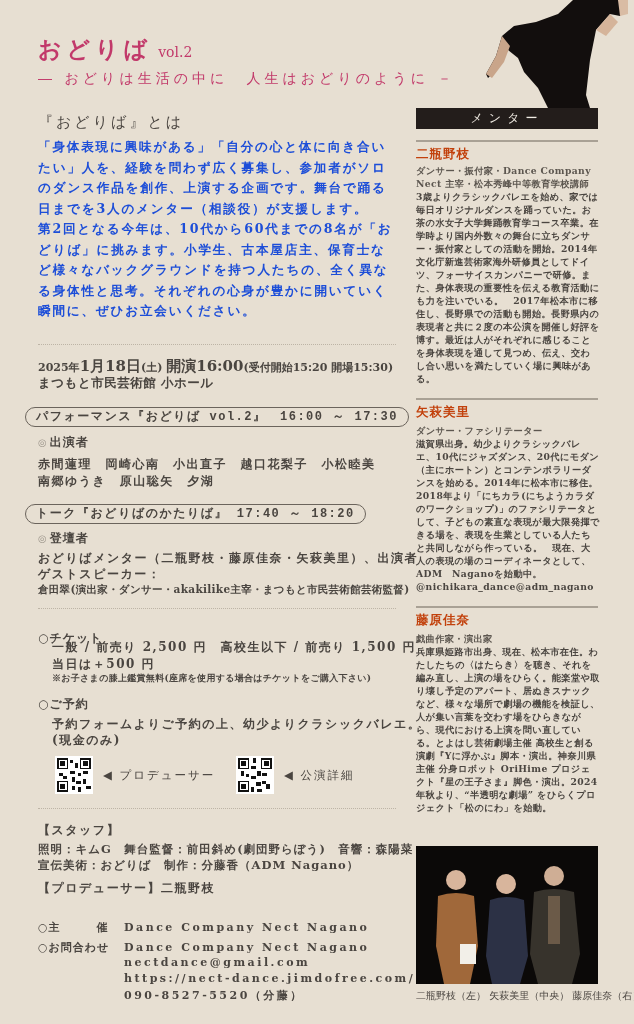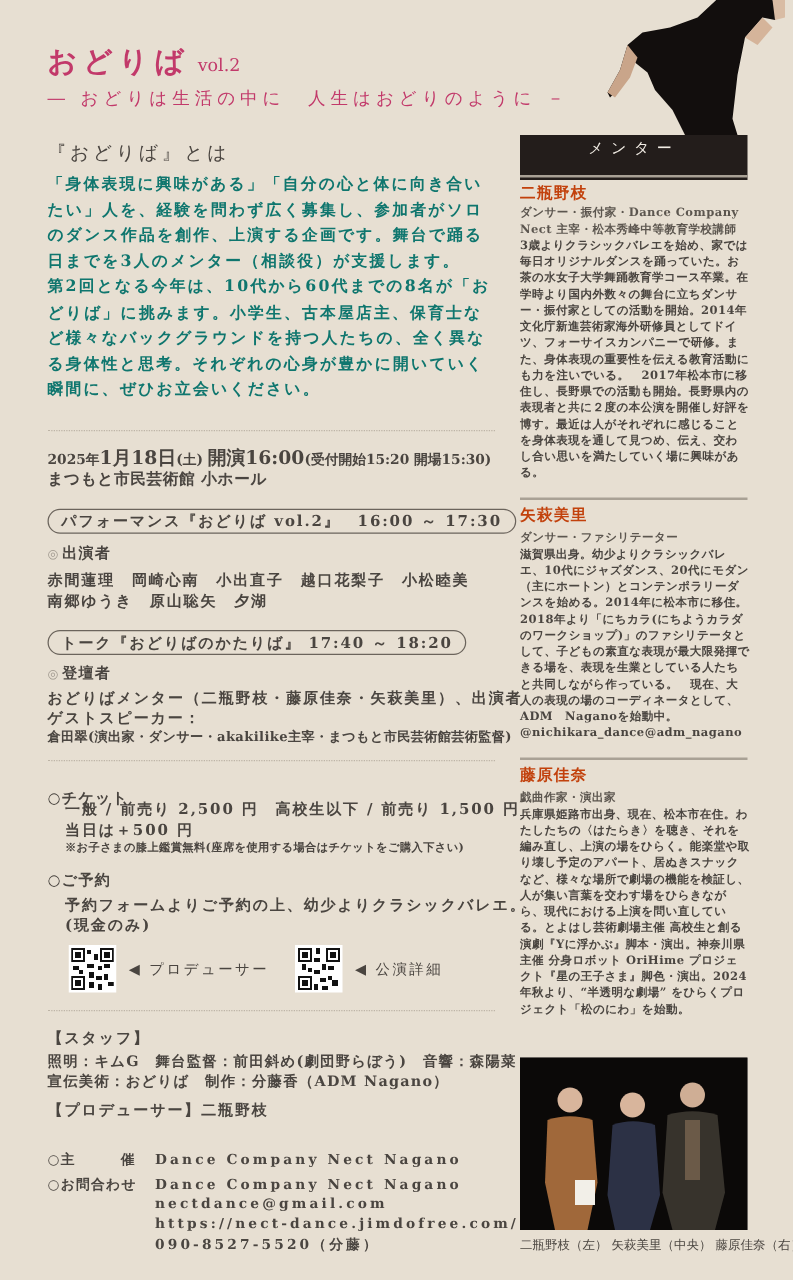--- a/index.html
+++ b/index.html
@@ -24,38 +24,38 @@
   }
   .dancer {
     position: absolute; left: 478px; top: 0; width: 156px; height: 108px;
   }
   .about-head {
     position: absolute; left: 38px; top: 113px;
     font-size: 15px; letter-spacing: 3px; color: #4a4540;
   }
   .about-text {
     position: absolute; left: 38px; top: 137px; width: 358px;
-    font-size: 12.6px; line-height: 20.5px; letter-spacing: 1.8px; color: #0f766e; font-weight: bold;
+    font-size: 12.6px; line-height: 20.5px; letter-spacing: 1.8px; color: #1d4ed8; font-weight: bold;
   }
   .about-text p { margin: 0; }
   .dotted {
     position: absolute; left: 38px; width: 358px; height: 0;
     border-top: 1.5px dotted #bdb4a6;
   }
   .date-line {
     position: absolute; left: 38px; top: 357px; font-size: 11px; white-space: nowrap; color: #4a4540; font-weight: bold;
   }
   .date-line .big { font-size: 15px; }
   .venue {
     position: absolute; left: 38px; top: 375px; font-size: 12.5px; letter-spacing: 0.5px; font-weight: bold;
   }
   .pill {
-    position: absolute; left: 38px; height: 20px; padding: 0 10px;
+    position: absolute; left: 25px; height: 20px; padding: 0 10px;
     border: 1.3px solid #6b645c; border-radius: 10px;
-    font-size: 12px; line-height: 18px; letter-spacing: 1.5px; white-space: nowrap; font-weight: bold;
+    font-size: 12px; line-height: 18px; letter-spacing: 1.5px; white-space: nowrap; font-weight: bold; font-family: Liberation Mono, monospace;
   }
   .sub-label {
     position: absolute; left: 38px; font-size: 12px; font-weight: bold; letter-spacing: 1px;
   }
   .sub-label .dot { color: #9d968c; font-size: 10px; margin-right: 2px; }
   .text-line {
     position: absolute; left: 38px; font-size: 12px; letter-spacing: 1.5px; white-space: nowrap; font-weight: bold; color: #4a4540;
   }
   .small-line { font-size: 10px; letter-spacing: 0.3px; }
   .indent { left: 52px; }
@@ -66,21 +66,21 @@
   .qr-label {
     position: absolute; font-size: 11.5px; letter-spacing: 2px; white-space: nowrap; color: #4a4540;
   }
   .contact-row {
     position: absolute; left: 38px; font-size: 11px; letter-spacing: 2.5px; white-space: nowrap; color: #4a4540; font-weight: bold;
   }
   .contact-row .lbl { display: inline-block; width: 86px; letter-spacing: 1px; }
 
   
   .mentor-banner {
-    position: absolute; left: 416px; top: 108px; width: 182px; height: 36px;
+    position: absolute; left: 416px; top: 108px; width: 182px; height: 21px;
     background: #231d1b; color: #f1ece4; text-align: center;
     font-size: 12px; line-height: 20px; letter-spacing: 6px;
   }
   .rule {
     position: absolute; left: 416px; width: 182px; height: 2px; background: #a9a195;
   }
   .m-name {
     position: absolute; left: 416px; font-size: 12.5px; font-weight: bold; letter-spacing: 1px; color: #c2410c;
   }
   .m-body {

